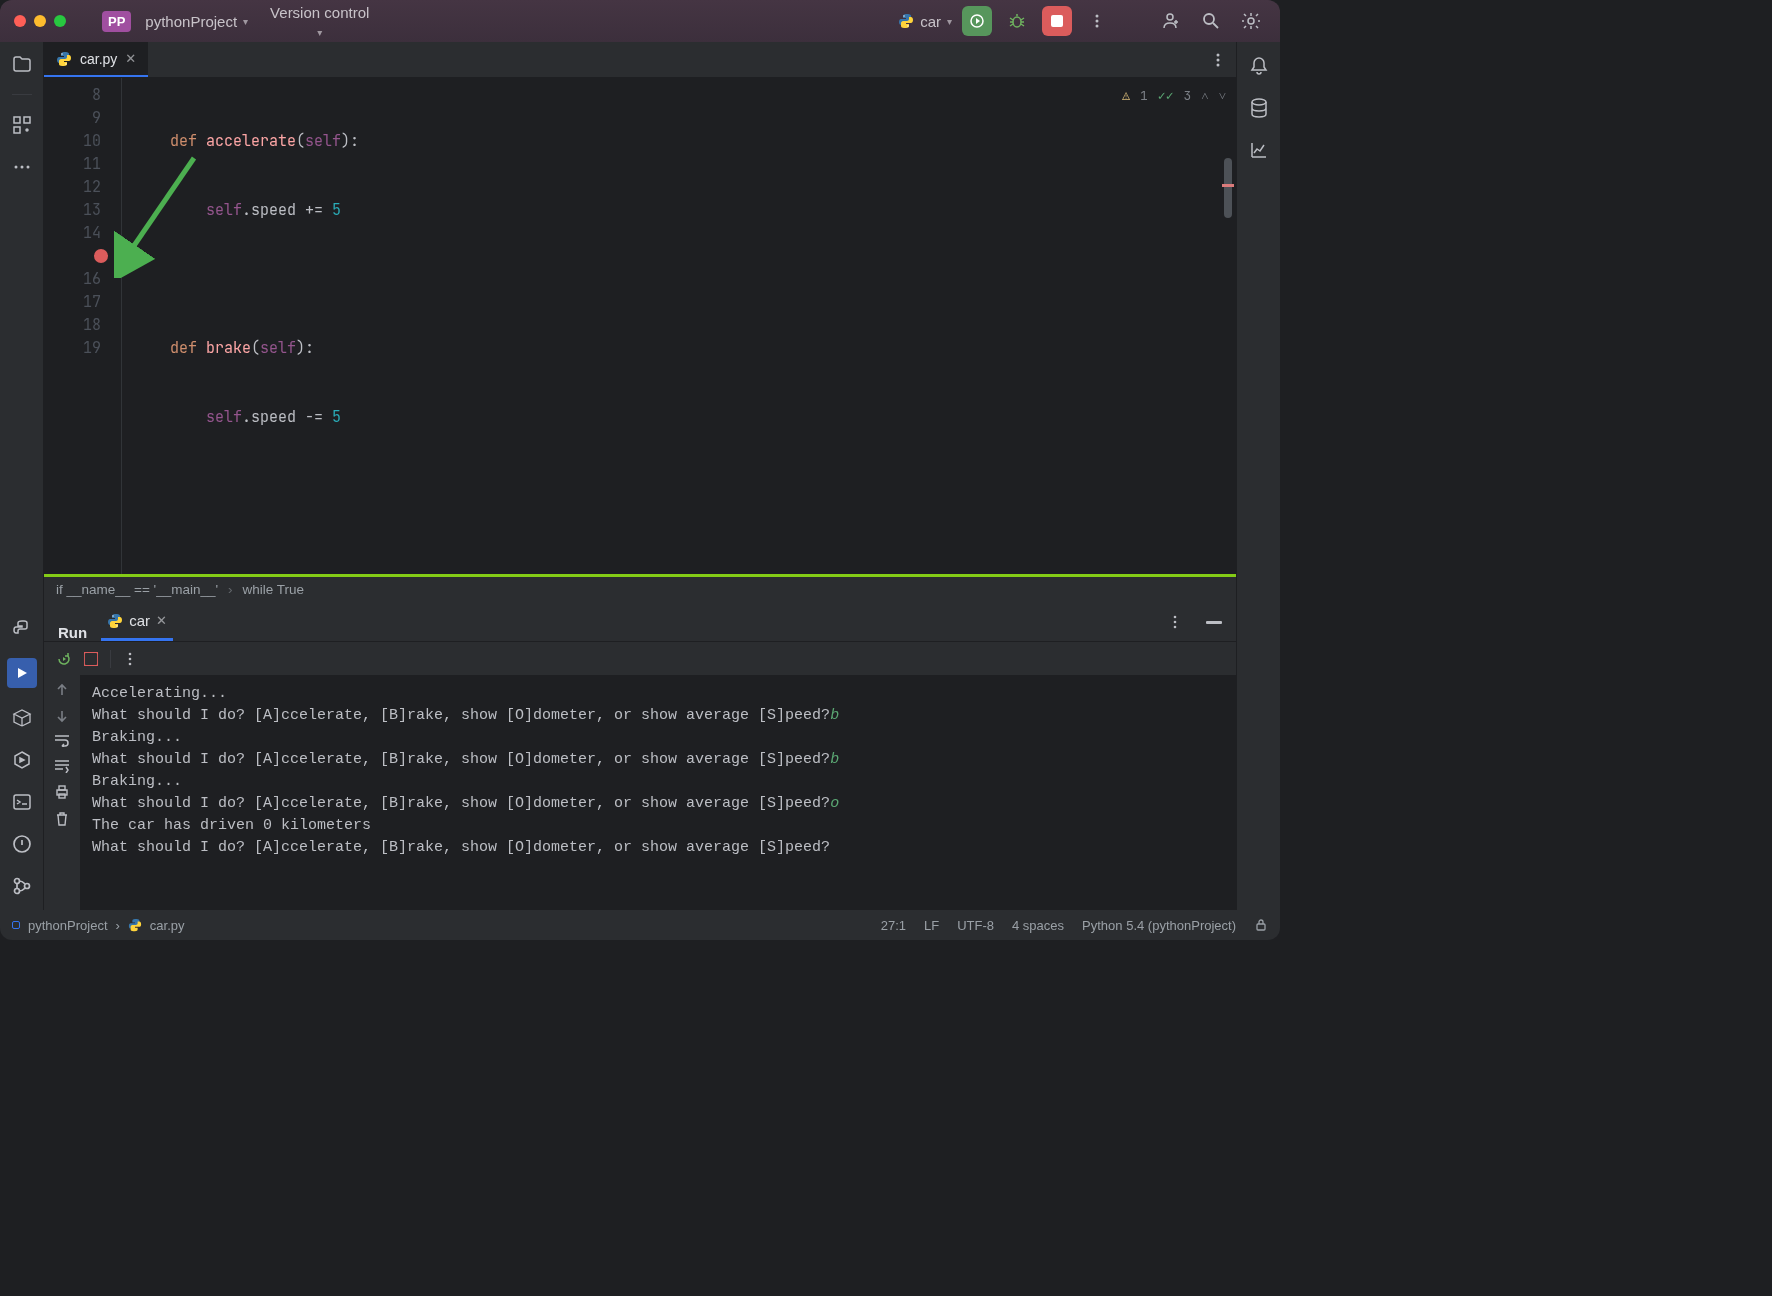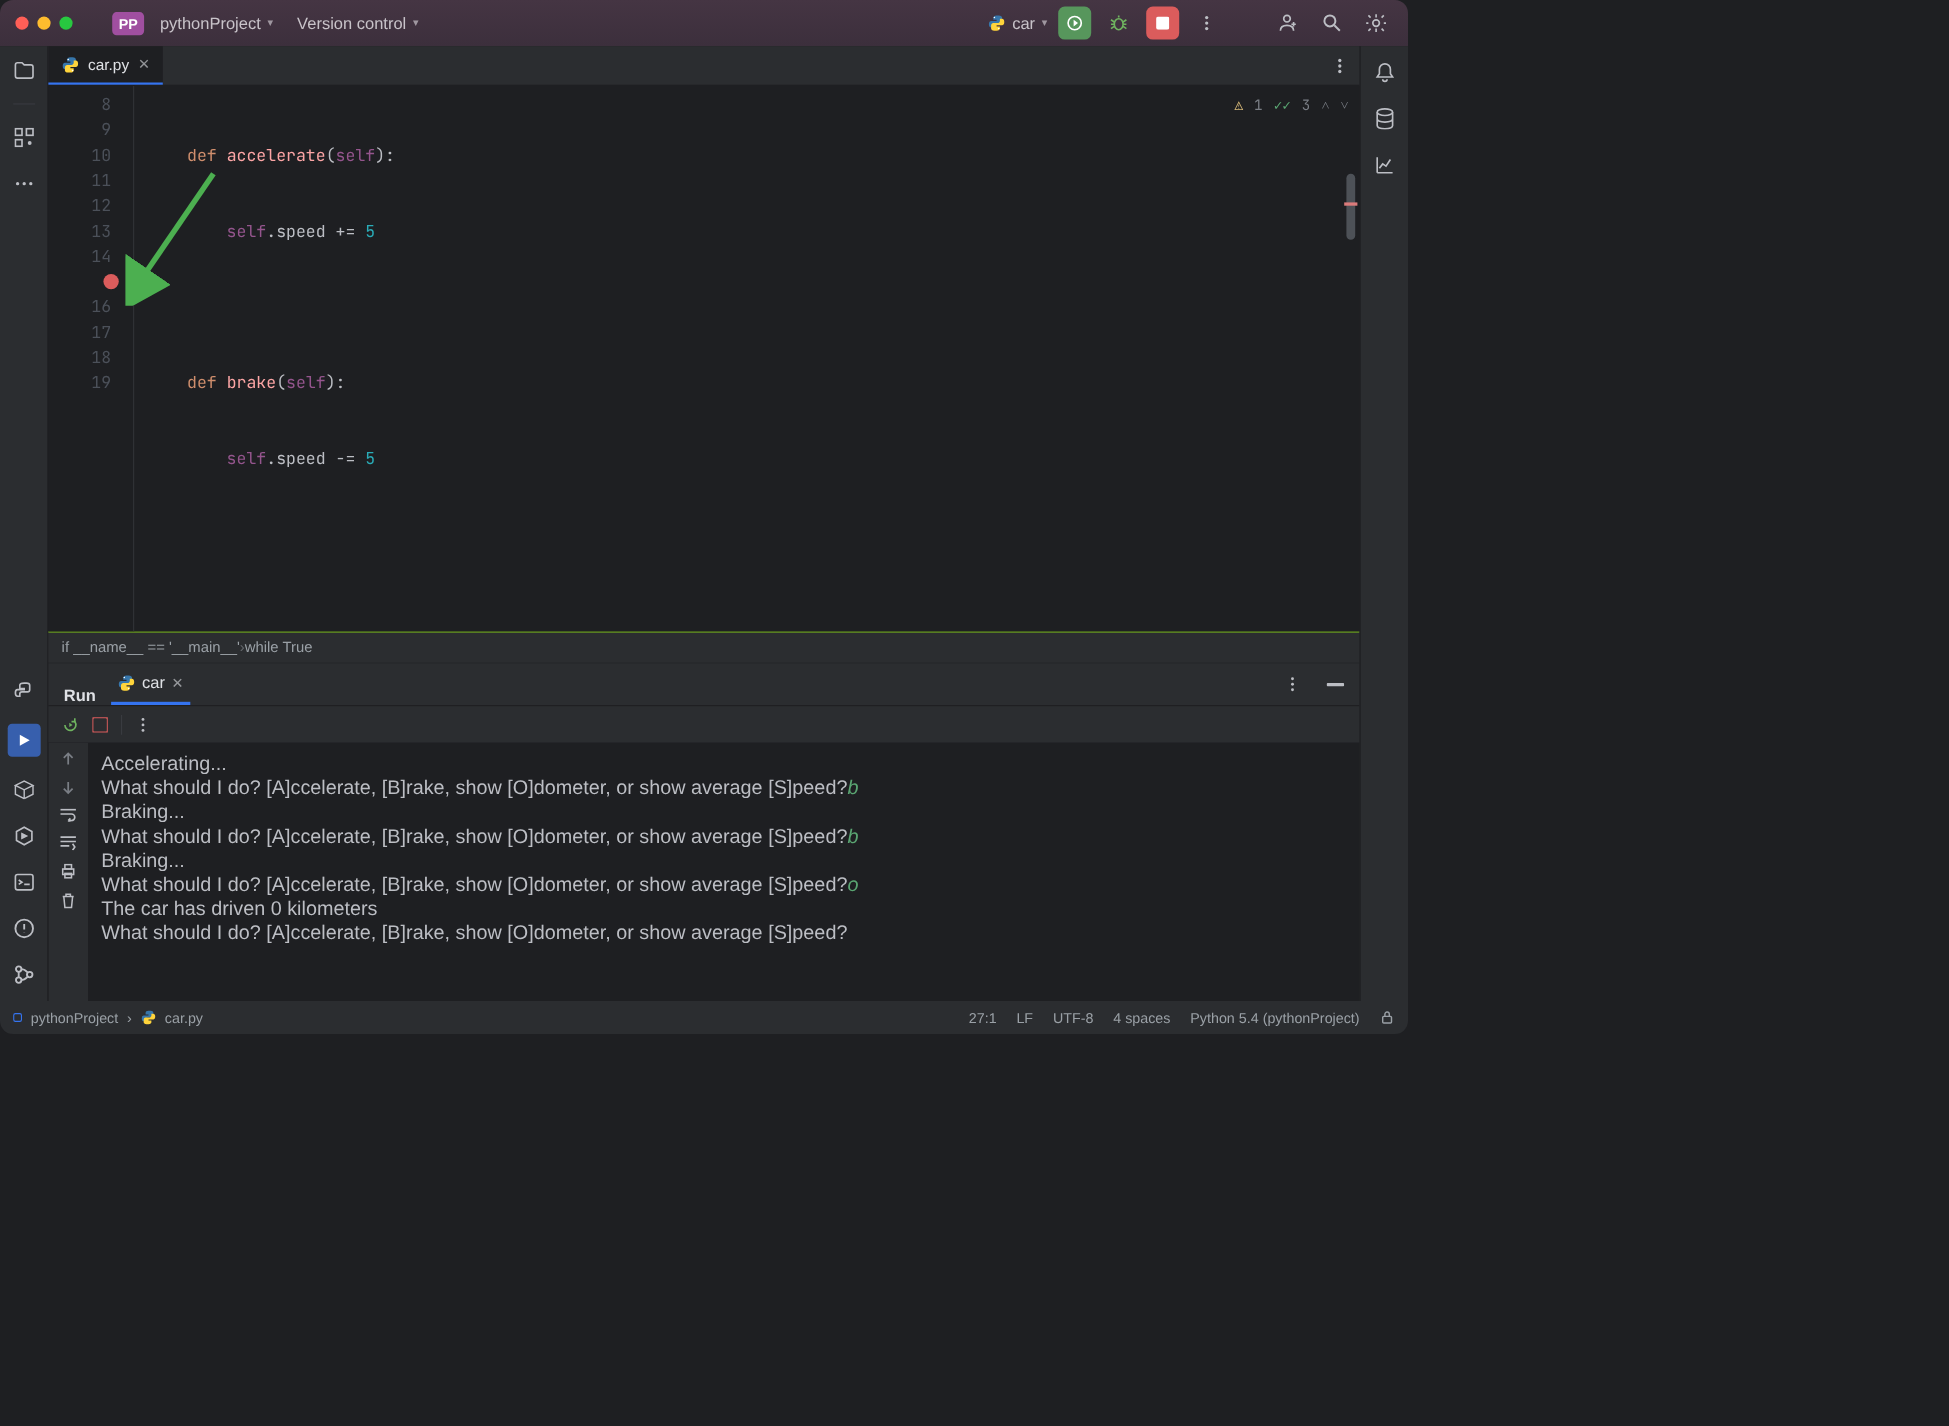--- a/index.html
+++ b/index.html
@@ -186,21 +186,22 @@
   pointer-events: none;
 }
 
 .breadcrumb {
   height: 28px;
   background: #2b2d30;
   display: flex; align-items: center;
   padding: 0 12px;
   font-size: 13.5px;
   color: #9aa0a6;
-  border-top: 1px solid #84cc16;
+  gap: 10px;
+  border-top: 3px solid #84cc16;
 }
 .breadcrumb .sep { opacity: 0.5; }
 
 .tool-window {
   background: #1e1f22;
   border-top: 1px solid #2b2d30;
   display: flex;
   flex-direction: column;
   height: 308px;
 }
@@ -238,22 +239,22 @@
   width: 36px;
   display: flex;
   flex-direction: column;
   align-items: center;
   gap: 12px;
   padding-top: 8px;
   background: #2b2d30;
 }
 .console {
   flex: 1;
-  font-family: Liberation Sans, sans-serif;
-  font-size: 18px;
+  font-family: Liberation Mono, monospace;
+  font-size: 15px;
   padding: 8px 12px;
   color: #bcbec4;
   line-height: 22px;
   overflow: hidden;
 }
 .user-in { color: #5aa572; font-style: italic; }
 
 .status-bar {
   position: absolute;
   bottom: 0; left: 0; right: 0;
@@ -295,21 +296,21 @@
     <div class="traffic-light tl-red"></div>
     <div class="traffic-light tl-yellow"></div>
     <div class="traffic-light tl-green"></div>
   </div>
   <div class="spacer-sm"></div>
   <span class="pp-badge">PP</span>
   <span class="chrome-text">
     <span>pythonProject</span>
     <span class="chevron-down">▾</span>
   </span>
-  <span class="chrome-text" style="margin-left:14px;">
+  <span class="chrome-text" style="margin-left:14px;flex-direction:column;">
     <span>Version control</span>
     <span class="chevron-down">▾</span>
   </span>
   <div class="chrome-spacer"></div>
   <div class="chrome-right">
     <div class="run-config">
       <svg class="py-icon" viewBox="0 0 16 16">
           <path fill="#3776ab" d="M8 1c-2 0-3 1-3 2v2h3v1H3c-1 0-2 1-2 3s1 3 2 3h2v-2c0-1 1-2 2-2h4c1 0 2-1 2-2V3c0-1-1-2-3-2H8z"></path>
           <circle cx="6" cy="3" r=".7" fill="#fff"></circle>
           <path fill="#ffd43b" d="M8 15c2 0 3-1 3-2v-2H8v-1h5c1 0 2-1 2-3s-1-3-2-3h-2v2c0 1-1 2-2 2H5c-1 0-2 1-2 2v3c0 1 1 2 3 2h2z"></path>

